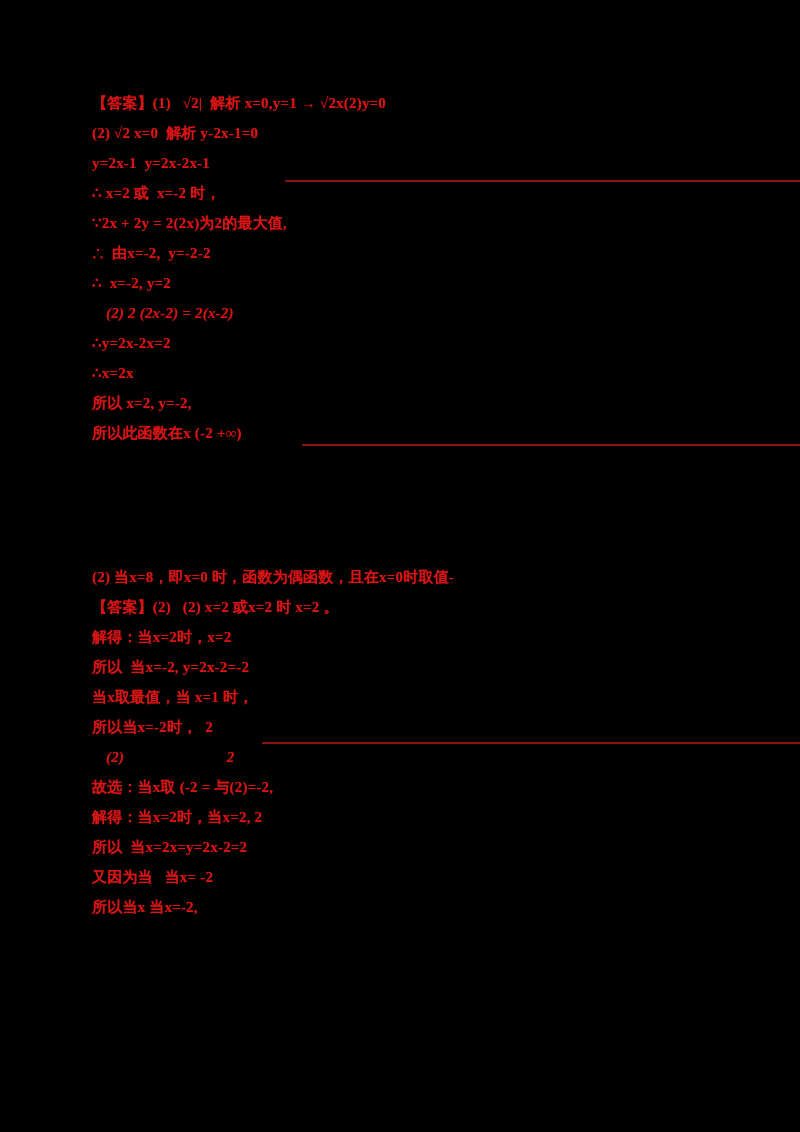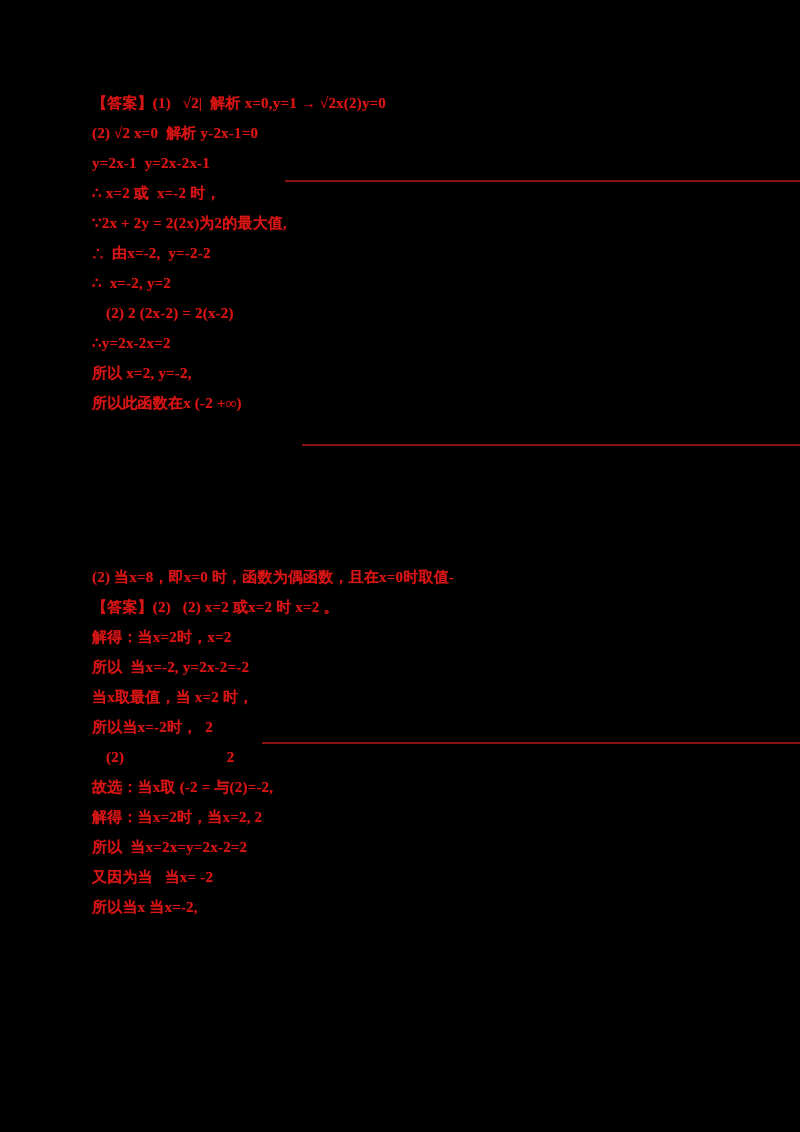--- a/index.html
+++ b/index.html
@@ -25,21 +25,21 @@
   }
   .line {
     color: #d81515;
     font-weight: bold;
     font-size: 15px;
     line-height: 30px;
     white-space: pre;
     letter-spacing: 0.2px;
     text-shadow: 0 0 1px rgba(216,21,21,0.6);
   }
-  .line.indent1 { padding-left: 14px; }
+  .line.indent1 { padding-left: 14px; font-style: italic; }
   .rule {
     position: absolute;
     height: 1.5px;
     background: #8d1111;
   }
 </style>
 </head>
 <body>
 
 <div class="page">
@@ -47,33 +47,34 @@
   <div class="block" style="left:92px; top:88px; width:700px;">
     <div class="line">【答案】(1)   √2|  解析 x=0,y=1 → √2x(2)y=0</div>
     <div class="line">(2) √2 x=0  解析 y-2x-1=0</div>
     <div class="line">y=2x-1  y=2x-2x-1</div>
     <div class="line">∴ x=2 或  x=-2 时，</div>
     <div class="line">∵2x + 2y = 2(2x)为2的最大值,</div>
     <div class="line">∴  由x=-2,  y=-2-2</div>
     <div class="line">∴  x=-2, y=2</div>
     <div class="line indent1">(2) 2 (2x-2) = 2(x-2)</div>
     <div class="line">∴y=2x-2x=2</div>
+    <div class="line">∴x=2x</div>
     <div class="line">所以 x=2, y=-2,</div>
     <div class="line">所以此函数在x (-2 +∞)</div>
   </div>
 
   <div class="rule" style="left:285px; top:180px; width:515px;"></div>
   <div class="rule" style="left:302px; top:444px; width:498px;"></div>
 
   <div class="block" style="left:92px; top:562px; width:700px;">
     <div class="line">(2) 当x=8，即x=0 时，函数为偶函数，且在x=0时取值-</div>
     <div class="line">【答案】(2)   (2) x=2 或x=2 时 x=2 。</div>
     <div class="line">解得：当x=2时，x=2</div>
     <div class="line">所以  当x=-2, y=2x-2=-2</div>
-    <div class="line">当x取最值，当 x=2 时，</div>
+    <div class="line">当x取最值，当 x=1 时，</div>
     <div class="line">所以当x=-2时，  2</div>
     <div class="line indent1">(2)                          2</div>
     <div class="line">故选：当x取 (-2 = 与(2)=-2,</div>
     <div class="line">解得：当x=2时，当x=2, 2</div>
     <div class="line">所以  当x=2x=y=2x-2=2</div>
     <div class="line">又因为当   当x= -2</div>
     <div class="line">所以当x 当x=-2,</div>
   </div>
 
   <div class="rule" style="left:262px; top:742px; width:538px;"></div>

